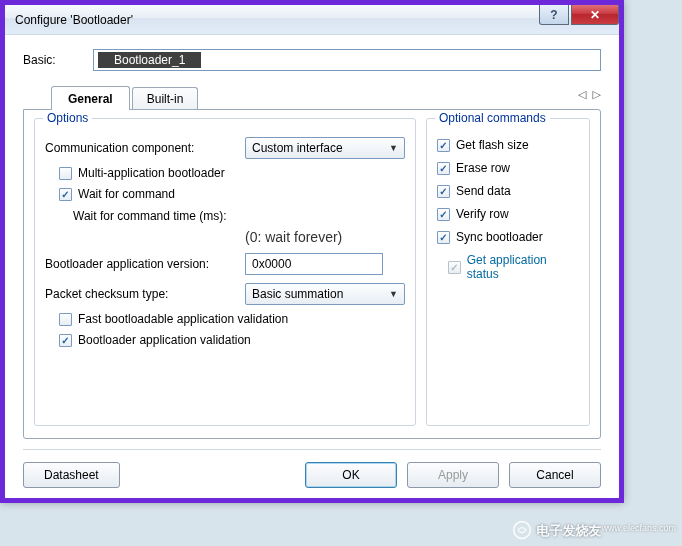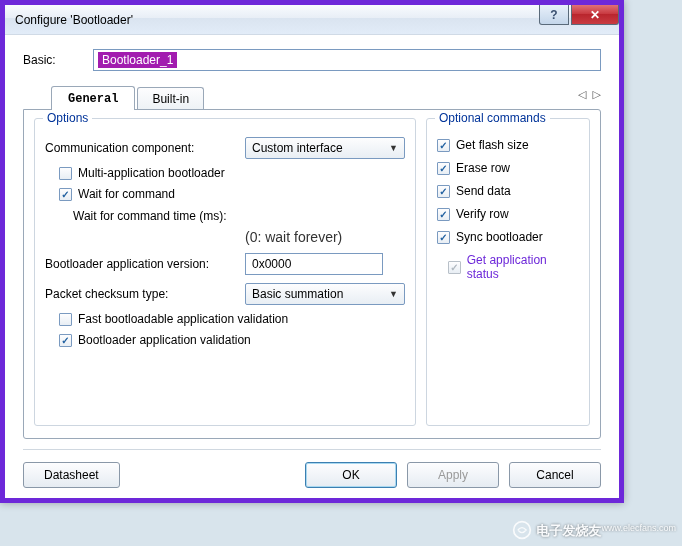--- a/index.html
+++ b/index.html
@@ -8,25 +8,25 @@
 .titlebar { height: 30px; background: linear-gradient(to bottom, #f8fbfe 0%, #e8eef6 45%, #dae4f0 46%, #e2ecf8 100%); display: flex; align-items: center; padding-left: 10px; position: relative; border-bottom: 1px solid #d0dae6; }
 .titlebar-text { color: #000; }
 .titlebar-buttons { position: absolute; right: 0; top: 0; display: flex; }
 .tbtn { width: 30px; height: 20px; border: 1px solid #5a6a7a; border-top: none; display: flex; align-items: center; justify-content: center; font-weight: bold; color: #fff; font-size: 13px; }
 .tbtn-help { background: linear-gradient(to bottom,#e8f0fa,#c4d6ea); color: #3a5070; border-bottom-left-radius: 3px; }
 .tbtn-close { width: 48px; background: linear-gradient(to bottom,#e07076 0%,#c93b42 45%,#b8242c 46%,#c93b42 100%); border-bottom-right-radius: 3px; margin-left: 2px; font-size: 15px; }
 .content { padding: 14px 18px 10px 18px; background: #fff; }
 .name-row { display: flex; align-items: center; margin-bottom: 14px; }
 .name-label { width: 70px; }
 .name-input { flex: 1; height: 22px; border: 1px solid #7a9ac0; padding: 2px 4px; }
-.name-input .selected { background: #a21caf; color: #fff; padding: 1px 4px; display: inline-block; }
+.name-input .selected { background: #404040; color: #fff; padding: 1px 16px; display: inline-block; }
 .tab-area { position: relative; }
 .tab-row { display: flex; align-items: flex-end; position: relative; z-index: 2; padding-left: 28px; }
 .tab { padding: 4px 14px 3px 14px; border: 1px solid #9aa8b8; border-bottom: none; background: linear-gradient(to bottom,#fdfdfe,#eef2f6); border-radius: 3px 3px 0 0; margin-right: 2px; cursor: pointer; }
-.tab.active { background: #fff; font-weight: bold; padding: 5px 16px 4px 16px; position: relative; top: 1px; font-family: Liberation Mono, monospace; }
+.tab.active { background: #fff; font-weight: bold; padding: 5px 16px 4px 16px; position: relative; top: 1px; }
 .tab-nav { position: absolute; right: 0; top: 3px; display: flex; gap: 6px; color: #555; }
 .tab-nav span { cursor: pointer; font-size: 11px; }
 .tab-panel { border: 1px solid #9aa8b8; border-radius: 0 3px 3px 3px; padding: 8px 10px 12px 10px; background: #fff; display: flex; gap: 10px; min-height: 330px; }
 .fieldset { border: 1px solid #cdd6e0; border-radius: 3px; padding: 10px 10px 10px 10px; position: relative; }
 .fieldset-legend { position: absolute; top: -8px; left: 8px; background: #fff; padding: 0 4px; color: #003399; }
 .left-col { flex: 1; }
 .right-col { width: 186px; }
 .form-row { display: flex; align-items: center; margin: 8px 0 6px 0; }
 .form-label { width: 200px; }
 .form-label.indent { padding-left: 28px; width: 200px; }
@@ -36,21 +36,21 @@
 .spinner { width: 160px; height: 22px; border: 1px solid #7a9ac0; display: flex; }
 .spinner .spin-text { flex: 1; padding: 2px 6px; }
 .spinner .spin-btns { width: 18px; display: flex; flex-direction: column; border-left: 1px solid #c0c8d0; }
 .spinner .spin-btns div { flex: 1; background: linear-gradient(to bottom,#f4f8fc,#dde6ee); display: flex; align-items: center; justify-content: center; font-size: 7px; color: #444; }
 .hint { font-size: 14px; color: #333; margin-left: 200px; margin-top: 2px; margin-bottom: 8px; }
 .check-row { display: flex; align-items: center; margin: 7px 0; gap: 6px; }
 .check-row.indent { padding-left: 14px; }
 .checkbox { width: 13px; height: 13px; border: 1px solid #7a9ac0; background: linear-gradient(to bottom,#fdfdfe,#e8eef4); display: flex; align-items: center; justify-content: center; font-size: 10px; color: #2060a0; border-radius: 1px; }
 .checkbox.checked::before { content: "✓"; font-weight: bold; }
 .right-col .check-row { margin: 9px 0; }
-.disabled { color: #6d28d9; padding-left: 11px; }
+.disabled { color: #0369a1; padding-left: 11px; }
 .disabled .checkbox { border-color: #b8c0c8; color: #b0b8c0; }
 .divider { height: 1px; background: #d0d8e0; margin: 10px 0 12px 0; }
 .button-row { display: flex; gap: 10px; align-items: center; }
 .btn { height: 26px; padding: 0 20px; border: 1px solid #8a98a8; background: linear-gradient(to bottom,#fdfdfe,#e6ecf2); border-radius: 3px; cursor: pointer; display: flex; align-items: center; justify-content: center; min-width: 92px; }
 .btn.default { border: 1px solid #3c7fb1; box-shadow: 0 0 0 1px #a8d8f0 inset; }
 .btn.disabled { color: #9a9a9a; }
 .spacer { flex: 1; }
 .watermark { position: absolute; right: 6px; bottom: 6px; display: flex; align-items: center; gap: 4px; color: #fff; font-size: 11px; opacity: 0.85; pointer-events: none; text-shadow: 0 0 3px rgba(0,0,0,0.6); }
 .watermark svg { width: 20px; height: 20px; }
 .watermark-text { display: flex; flex-direction: row; line-height: 1; }

